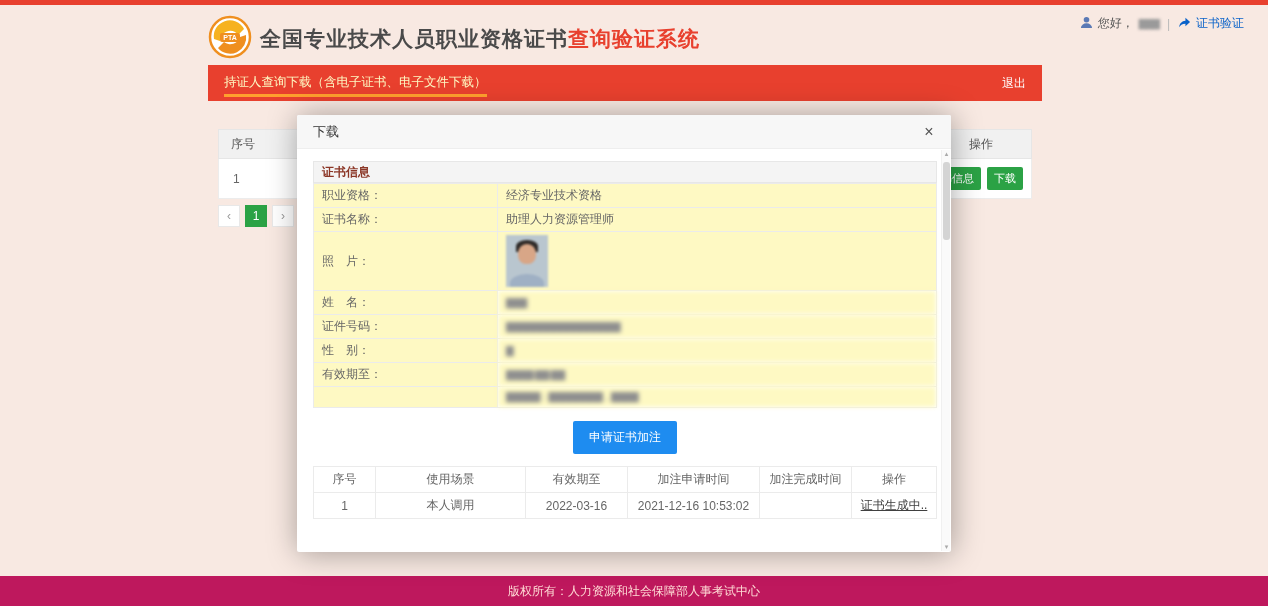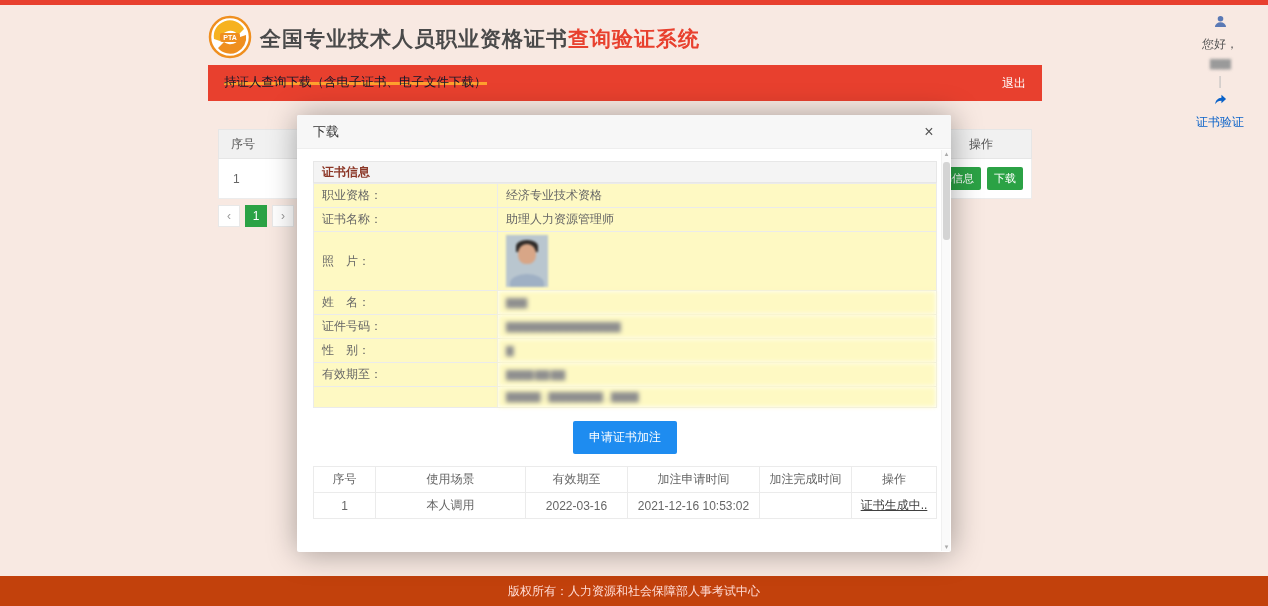--- a/index.html
+++ b/index.html
@@ -12,29 +12,29 @@
     color:#333;
   }
   
   .topbar { position:absolute; top:0; left:0; right:0; height:5px; background:#e8402e; }
 
   
   .header-row { position:absolute; top:5px; left:0; right:0; height:68px; }
   .brand { position:absolute; left:208px; top:10px; display:flex; align-items:center; gap:8px; }
   .brand-title { font-size:21px; font-weight:bold; color:#4a4a4a; letter-spacing:1px; }
   .brand-accent { color:#e8402e; }
-  .userbar { position:absolute; right:24px; top:10px; display:flex; align-items:center; gap:5px; font-size:12px; color:#555;flex-direction:column; }
+  .userbar { position:absolute; right:24px; top:10px; display:flex; align-items:center; gap:5px; font-size:12px; color:#555; }
   .userbar .sep { color:#bbb; margin:0 3px; }
   .verify-link { color:#0a62c9; cursor:pointer; text-decoration:none; }
   .redacted-sm { filter: blur(1.5px); color:#9a9a9a; font-size:10px; letter-spacing:-1px; }
 
   
   .navbar { position:absolute; top:65px; left:208px; width:834px; height:36px; background:#e8402e; }
-  .nav-tab { display:inline-block; margin-left:16px; height:20px; line-height:34px;
-             color:#0f172a; font-size:12.5px; border-bottom:3px solid #ffa02e; cursor:pointer; }
+  .nav-tab { display:inline-block; margin-left:16px; height:32px; line-height:34px;
+             color:#fef9c3; font-size:12.5px; border-bottom:3px solid #ffa02e; cursor:pointer; }
   .nav-logout { position:absolute; right:16px; top:0; height:36px; line-height:36px; color:#fff; font-size:12px; cursor:pointer; }
 
   
   .main-table { position:absolute; left:218px; top:129px; width:814px; font-size:12px; }
   .mt-head { display:flex; align-items:center; height:30px; background:#f1f1f1; border:1px solid #e6e6e6; color:#555; }
   .mt-head .c-seq { padding-left:12px; width:120px; }
   .mt-head .spacer, .mt-row .spacer { flex:1; }
   .mt-head .c-op { width:100px; text-align:center; }
   .mt-row { display:flex; align-items:center; height:40px; background:#fff; border:1px solid #ececec; border-top:none; color:#666; }
   .mt-row .c-seq { padding-left:14px; width:120px; }
@@ -78,21 +78,21 @@
   .status-link { color:#404040; cursor:pointer; white-space:nowrap;text-decoration:underline; }
 
   
   .m-scrollbar { position:absolute; top:35px; right:1px; bottom:1px; width:9px; background:#fafafa; border-left:1px solid #f0f0f0; }
   .m-scrollbar .arr { position:absolute; left:0; width:9px; text-align:center; font-size:7px; color:#aaa; }
   .m-scrollbar .arr.up { top:0; }
   .m-scrollbar .arr.down { bottom:0; }
   .m-scrollbar .thumb { position:absolute; top:12px; left:1px; width:7px; height:78px; background:#d4d4d4; border-radius:3px; cursor:grab; }
 
   
-  .footer { position:absolute; left:0; right:0; bottom:0; height:30px; background:#c2410c;
+  .footer { position:absolute; left:0; right:0; bottom:0; height:30px; background:#be185d;
             color:#ffdcd6; font-size:12px; text-align:center; line-height:30px; }
 </style>
 </head>
 <body>
 
 <div class="topbar"></div>
 
 <div class="header-row">
   <div class="brand">
     <span>

